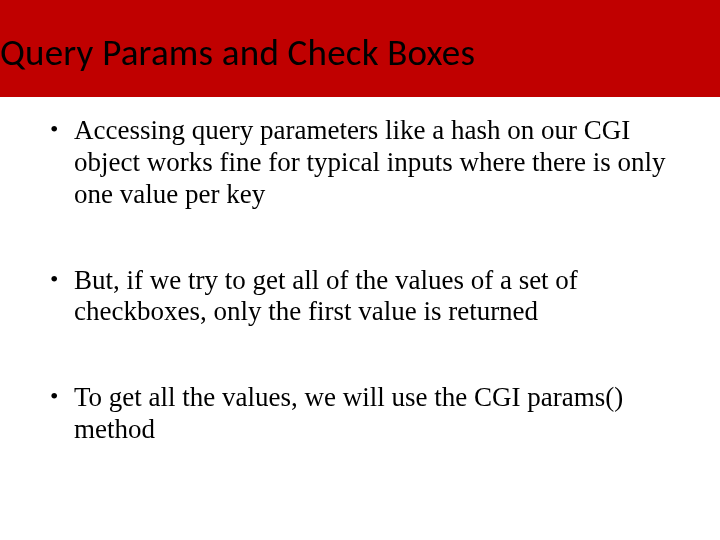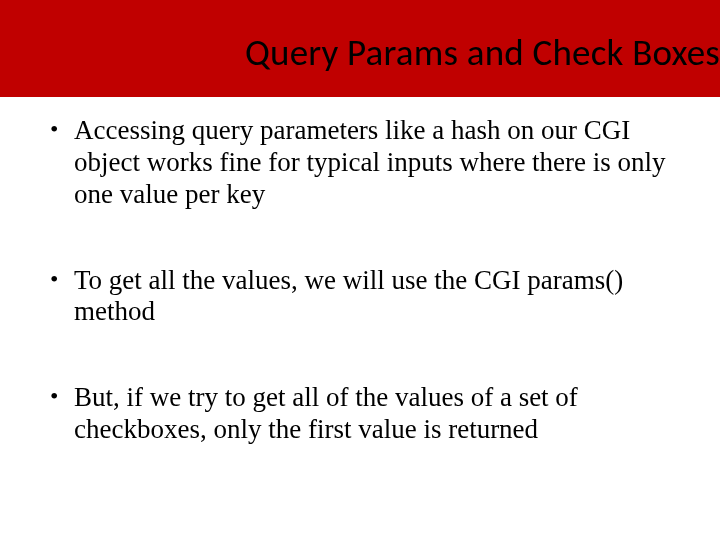--- a/index.html
+++ b/index.html
@@ -14,21 +14,21 @@
   .slide {
     width: 720px;
     height: 540px;
     position: relative;
     box-sizing: border-box;
   }
   .title-bar {
     background: #c00000;
     width: 100%;
     padding: 30px 0 22px 0;
-    text-align: right;
+    text-align: left;
   }
   .title-text {
     color: #000000;
     font-size: 37px;
     font-weight: 400;
     letter-spacing: 0.2px;
   }
   .body {
     padding: 18px 48px 0 48px;
   }
@@ -59,17 +59,17 @@
 </head>
 <body>
 
 <div class="slide">
   <div class="title-bar">
     <span class="title-text">Query Params and Check Boxes</span>
   </div>
   <div class="body">
     <ul class="bullets">
       <li>Accessing query parameters like a hash on our CGI object works fine for typical inputs where there is only one value per key</li>
+      <li>But, if we try to get all of the values of a set of checkboxes, only the first value is returned</li>
       <li>To get all the values, we will use the CGI params() method</li>
-      <li>But, if we try to get all of the values of a set of checkboxes, only the first value is returned</li>
     </ul>
   </div>
 </div>
 
 </body></html>

